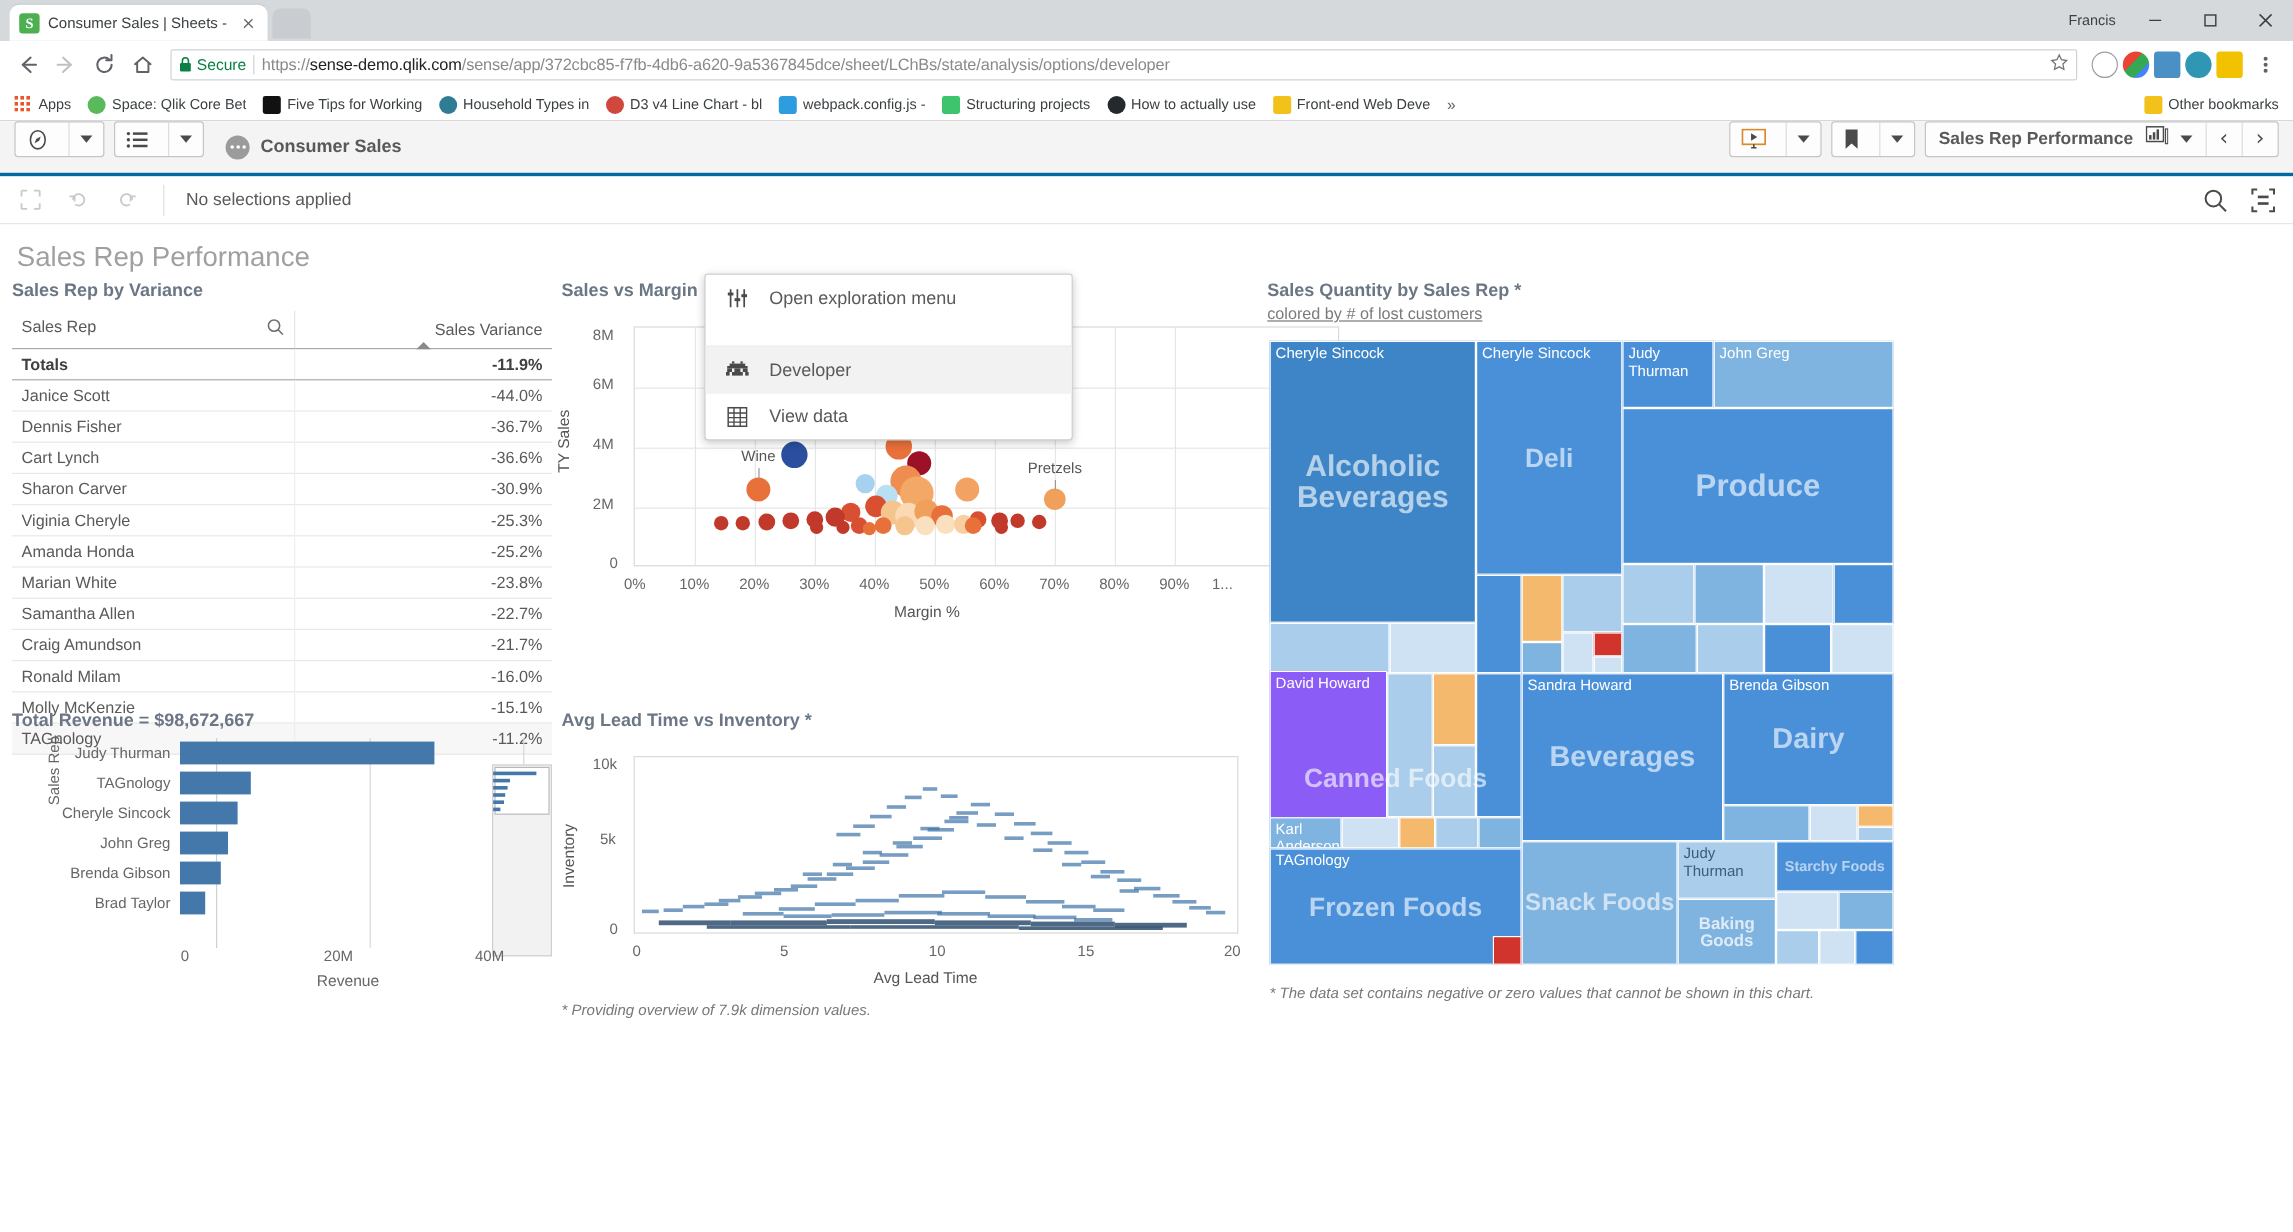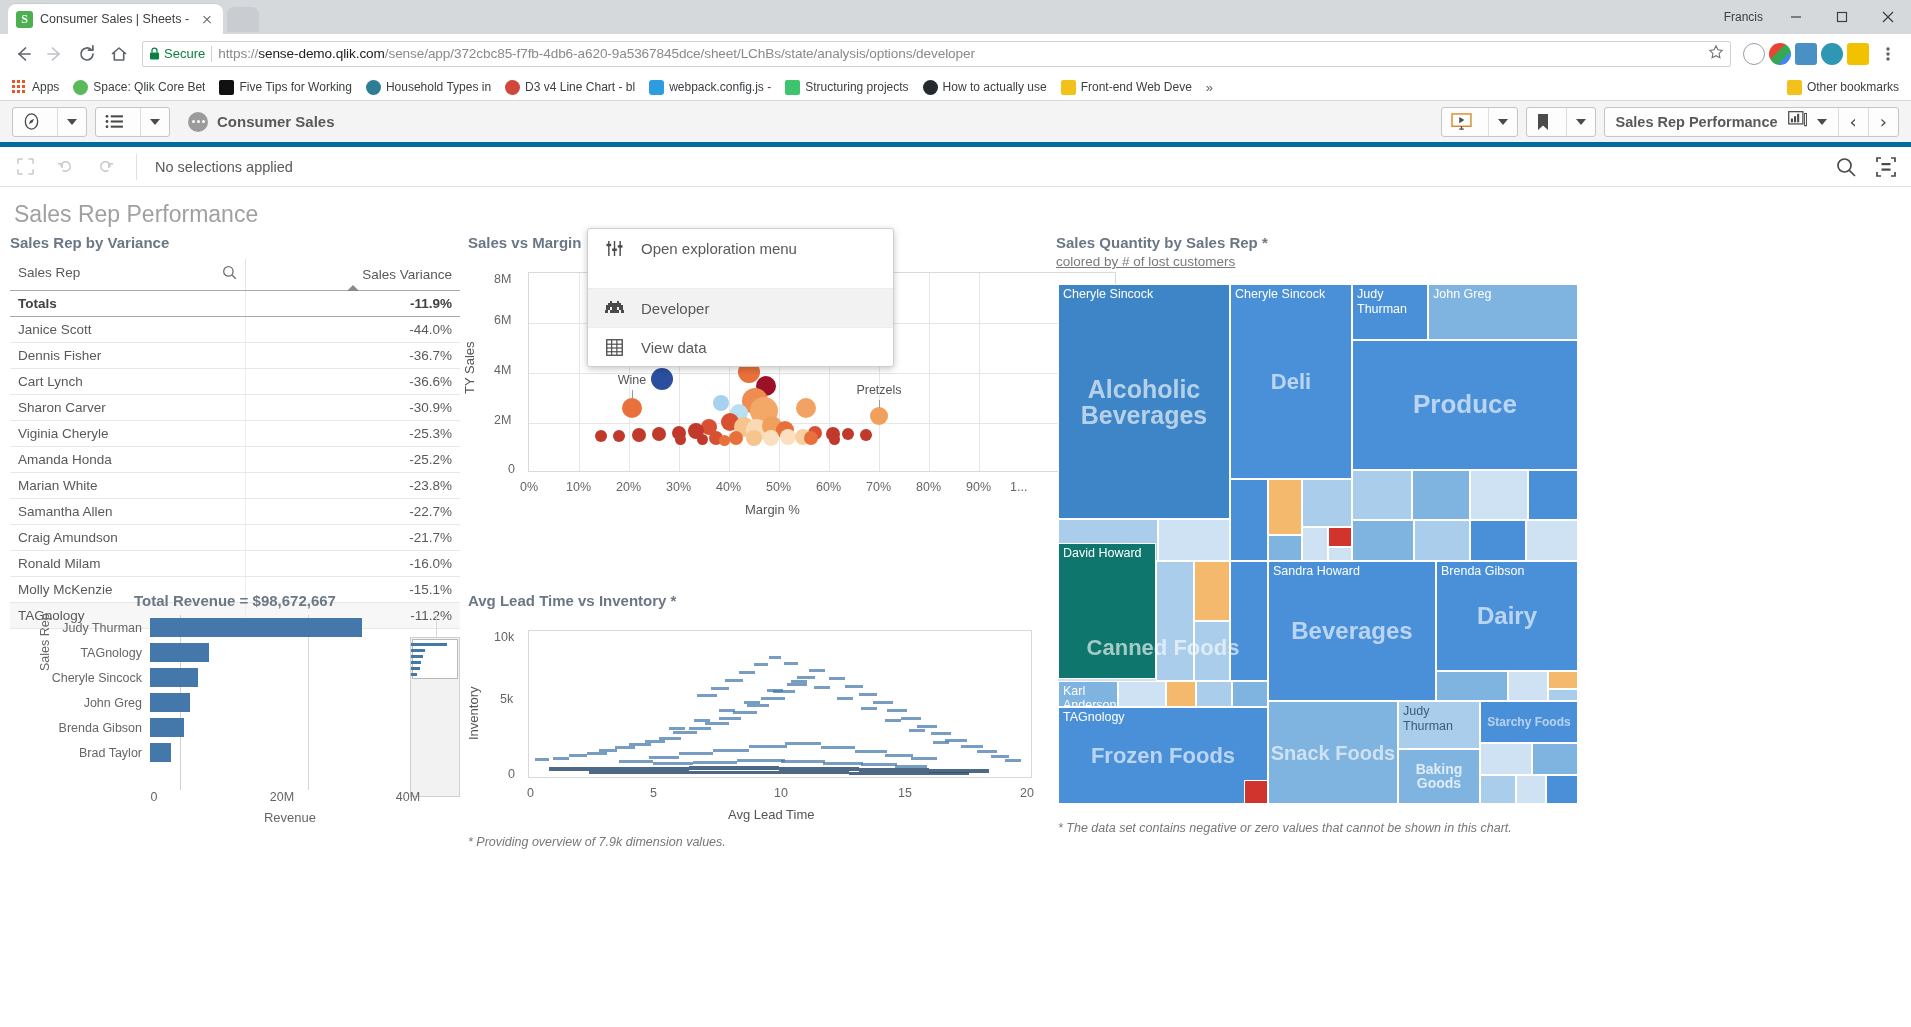--- a/index.html
+++ b/index.html
@@ -73,22 +73,22 @@
   }
   .bm { display:flex; align-items:center; gap:5px; padding:2px 6px; white-space:nowrap;
         max-width:150px; overflow:hidden; cursor:pointer; }
   .bm .t { overflow:hidden; text-overflow:clip; }
   .bmico { width:15px; height:15px; flex:0 0 auto; border-radius:2px; }
   .chev { padding:0 6px; font-size:13px; color:#5f6368; }
 
   
   .qlik { flex:1; background:#fff; display:flex; flex-direction:column; min-height:0; }
   .qtoolbar {
-    height:46px; background:#f4f4f4; border-bottom:5px solid #0369a1;
-    display:flex; align-items:center; padding:0 12px; gap:8px;
+    height:46px; background:#f4f4f4; border-bottom:3px solid #0369a1;
+    display:flex; padding:0 12px; gap:8px;
   }
   .qbtn {
     height:30px; min-width:34px; background:#fdfdfd; border:1px solid #c5c5c5; border-radius:3px;
     display:flex; align-items:center; justify-content:center; gap:7px; padding:0 8px; cursor:pointer;
   }
   .qbtn.group { padding:0; }
   .qbtn.group > .part { height:28px; display:flex; align-items:center; justify-content:center; padding:0 9px; }
   .qbtn.group > .part + .part { border-left:1px solid #ddd; }
   .caret { width:0;height:0;border-left:5px solid transparent;border-right:5px solid transparent;border-top:6px solid #4a4a4a; }
   .app-name { display:flex; align-items:center; gap:9px; margin-left:10px; font-size:15px; font-weight:bold; color:#595959; }
@@ -129,21 +129,21 @@
   .sortarrow { position:absolute; left:50%; bottom:-1px; transform:translateX(-50%);
      width:0;height:0;border-left:6px solid transparent;border-right:6px solid transparent;border-bottom:6px solid #8a8a8a; }
   .tbl tbody td { padding:5px 8px; color:#595959; border-bottom:1px solid #e8e8e8; }
   .tbl tbody td + td { border-left:1px solid #eee; text-align:right; }
   .tbl tbody tr.totals td { font-weight:bold; color:#404040; border-bottom:1px solid #aaa; }
   .tbl tbody tr.alt td { background:#f7f7f7; }
   .search-ico { float:right; }
 
   
   .barchart { position:absolute; left:0; top:358px; width:450px; }
-  .bc-title { font-size:15px; font-weight:bold; color:#6b7785; padding-bottom:6px;text-align:center; }
+  .bc-title { font-size:15px; font-weight:bold; color:#6b7785; padding-bottom:6px; }
   .bc-plot { position:relative; height:175px; margin-left:30px; }
   .bc-row { display:flex; align-items:center; height:25px; }
   .bc-lab { width:110px; text-align:right; padding-right:8px; font-size:12.5px; color:#666; white-space:nowrap; }
   .bc-track { flex:1; position:relative; height:25px; }
   .bc-bar { position:absolute; left:0; top:3px; height:19px; background:#4477aa; }
   .bc-axisline { position:absolute; left:140px; top:0; bottom:0; width:1px; background:#d0d0d0; }
   .bc-gridline { position:absolute; top:0; bottom:0; width:1px; background:#d8d8d8; }
   .bc-ylabel { position:absolute; left:-2px; top:56px; transform:rotate(-90deg); transform-origin:left top;
                font-size:12.5px; color:#666; white-space:nowrap; }
   .bc-xticks { position:relative; margin-left:140px; height:18px; }
@@ -832,21 +832,21 @@
             </div>
             <div class="tm-box" style="left:294px;top:186px;width:60px;height:50px;background:#a9cdea"></div>
             <div class="tm-box" style="left:354px;top:186px;width:58px;height:50px;background:#7fb3e0"></div>
             <div class="tm-box" style="left:412px;top:186px;width:58px;height:50px;background:#cfe2f3"></div>
             <div class="tm-box" style="left:470px;top:186px;width:50px;height:50px;background:#4a90d9"></div>
             <div class="tm-box" style="left:294px;top:236px;width:62px;height:41px;background:#7fb3e0"></div>
             <div class="tm-box" style="left:356px;top:236px;width:56px;height:41px;background:#a9cdea"></div>
             <div class="tm-box" style="left:412px;top:236px;width:56px;height:41px;background:#4a90d9"></div>
             <div class="tm-box" style="left:468px;top:236px;width:52px;height:41px;background:#cfe2f3"></div>
 
-            <div class="tm-box" style="left:0;top:259px;width:98px;height:136px;background:#0f766e">
+            <div class="tm-box" style="left:0;top:275px;width:98px;height:136px;background:#8b5cf6">
               <span class="tm-name" style="white-space:normal;width:82px;line-height:1.2"><span>David Howard</span></span>
             </div>
             <div class="tm-box" style="left:98px;top:277px;width:38px;height:120px;background:#a9cdea"></div>
             <div class="tm-box" style="left:136px;top:277px;width:36px;height:60px;background:#f5b96e"></div>
             <div class="tm-box" style="left:136px;top:337px;width:36px;height:60px;background:#a9cdea"></div>
             <div class="tm-box" style="left:172px;top:277px;width:38px;height:120px;background:#4a90d9"></div>
             <div class="tm-box" style="left:0;top:330px;width:210px;height:67px;background:transparent;border:none">
               <span class="tm-big" style="font-size:22px">Canned Foods</span>
             </div>
             <div class="tm-box" style="left:0;top:397px;width:60px;height:26px;background:#7fb3e0">

